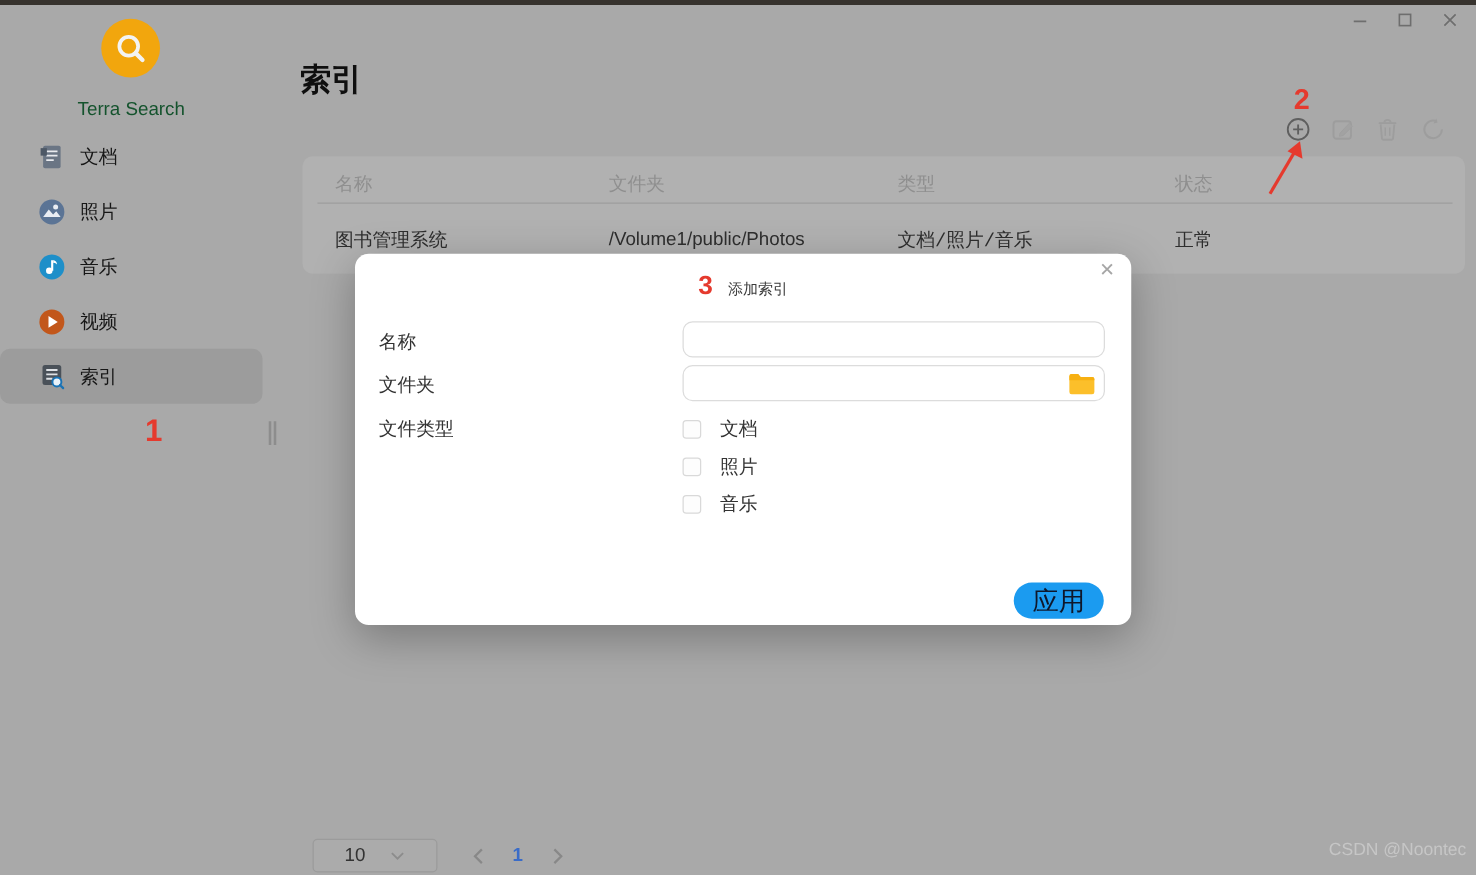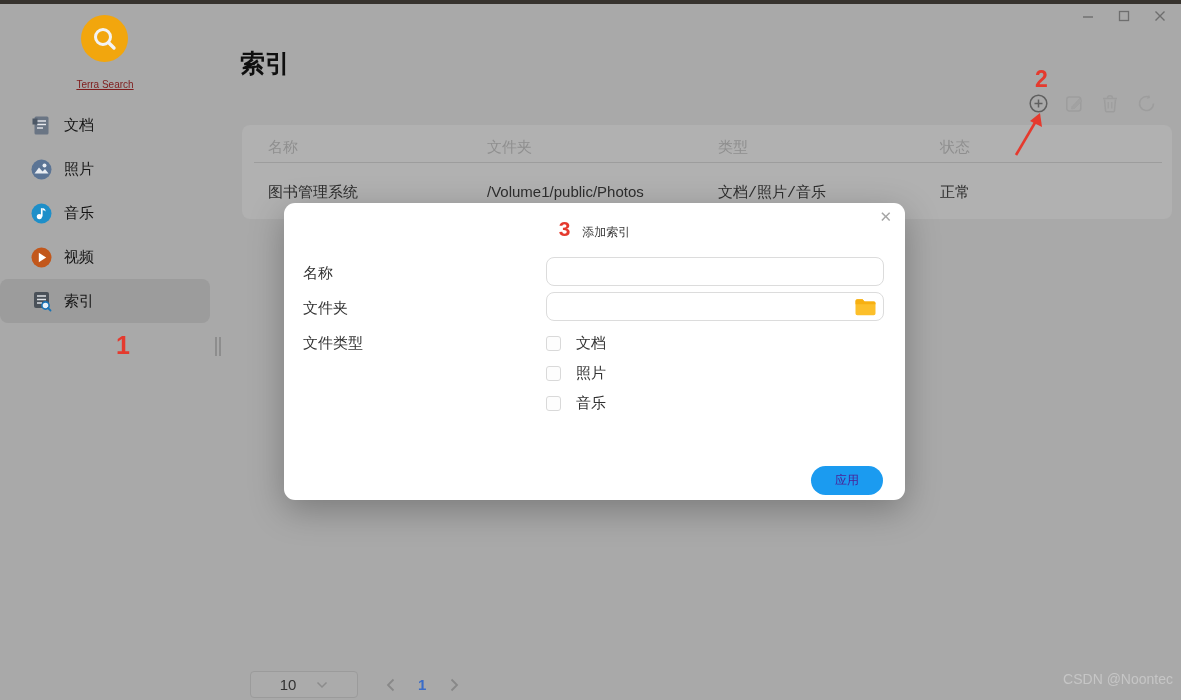--- a/index.html
+++ b/index.html
@@ -12,21 +12,21 @@
   }
   
   .top-strip { position:absolute; left:0; top:0; width:1181px; height:4px; background:#37332e; }
   .win-controls { position:absolute; top:5px; right:0; width:120px; height:22px; display:flex; justify-content:flex-end; gap:22px; padding-right:14px; align-items:center; }
   .win-btn { width:14px; height:14px; display:flex; align-items:center; justify-content:center; cursor:default; }
   .win-btn svg { display:block; }
 
   
   .sidebar { position:absolute; left:0; top:4px; width:230px; height:696px; }
   .logo { position:absolute; left:81px; top:11px; width:47px; height:47px; border-radius:50%; background:#f2a60d; display:flex; align-items:center; justify-content:center; }
-  .brand { position:absolute; left:0; top:75px; width:210px; text-align:center; font-size:10px; color:#7f1d1d;text-decoration:underline; }
+  .brand { position:absolute; left:0; top:75px; width:210px; text-align:center; font-size:15px; color:#14532d; }
   .nav { position:absolute; left:0; top:99px; width:230px; }
   .nav-item { position:relative; height:44px; display:flex; align-items:center; padding-left:30px; gap:11px; width:210px; cursor:pointer; }
   .nav-item.selected { background:#9c9c9c; border-radius:8px; }
   .nav-item .nav-icon { width:23px; height:23px; flex:0 0 23px; display:flex; align-items:center; justify-content:center; }
   .nav-item .nav-label { font-size:15px; color:#161616; }
   .resize-handle { position:absolute; left:215px; top:333px; width:7px; height:19px; display:flex; gap:2px; cursor:ew-resize; }
   .resize-handle i { width:2px; height:100%; background:#8d8d8d; display:block; }
 
   
   .page-title { position:absolute; left:240px; top:47px; font-size:25px; font-weight:bold; color:#0f0f0f; }
@@ -37,40 +37,40 @@
   .t-head { position:absolute; top:13px; left:0; width:100%; height:20px; }
   .t-row  { position:absolute; top:58px; left:0; width:100%; height:20px; }
   .t-cell { position:absolute; font-size:15px; white-space:nowrap; }
   .t-head .t-cell { color:#8f8f8f; }
   .t-row  .t-cell { color:#2e2e2e; }
   .c0 { left:26px; } .c1 { left:245px; } .c2 { left:476px;font-family:Liberation Mono, monospace; } .c3 { left:698px; }
   .t-divider { position:absolute; top:37px; left:12px; right:10px; height:1px; background:#9d9d9d; }
 
   
   .pagination { position:absolute; left:250px; top:671px; display:flex; align-items:center; }
-  .page-size { width:108px; height:27px; border:1px solid #9b9b9b; background:#ababab; border-radius:4px; display:flex; align-items:center; justify-content:center; gap:20px; cursor:pointer; }
+  .page-size { width:100px; height:27px; border:1px solid #9b9b9b; background:#ababab; border-radius:4px; display:flex; align-items:center; justify-content:center; gap:20px; cursor:pointer; }
   .page-size .ps-value { font-size:15px; color:#333; }
   .page-nav { display:flex; align-items:center; margin-left:24px; gap:20px; }
   .page-chev { width:16px; height:16px; display:flex; align-items:center; justify-content:center; cursor:pointer; }
   .page-num { font-size:15px; font-weight:bold; color:#3a6cc8; cursor:pointer; }
 
   .watermark { position:absolute; right:8px; bottom:13px; font-size:14px; color:#c6c6c6; }
 
   
   .modal { position:absolute; left:284px; top:203px; width:621px; height:297px; background:#ffffff; border-radius:11px; box-shadow:0 10px 35px rgba(0,0,0,0.28); }
   .modal-close { position:absolute; top:5px; right:13px; font-size:15px; color:#a6a6a6; cursor:pointer; line-height:18px; }
   .modal-title-row { position:absolute; top:14px; left:0; width:100%; display:flex; justify-content:center; align-items:baseline; gap:12px; }
   .modal-title { font-size:12px; color:#3a3a3a; }
   .m-label { position:absolute; left:19px; font-size:15px; color:#333; }
   .m-input { position:absolute; left:262px; width:338px; height:29px; border:1px solid #dcdcdc; border-radius:8px; background:#fff; font-size:14px; color:#333; padding:0 10px; outline:none; }
   .folder-btn { position:absolute; left:570px; top:95px; width:23px; height:19px; cursor:pointer; }
   .cb-row { position:absolute; left:262px; display:flex; align-items:center; gap:15px; }
   .checkbox { width:15px; height:15px; border:1px solid #d9d9d9; border-radius:3px; background:#fdfdfd; cursor:pointer; }
   .cb-label { font-size:15px; color:#333; }
-  .apply-btn { position:absolute; left:527px; top:263px; width:72px; height:29px; border:none; border-radius:15px; background:#1b9bf0; color:#4c1d95; font-size:12px; cursor:pointer; font-family:inherit; }
+  .apply-btn { position:absolute; left:527px; top:263px; width:72px; height:29px; border:none; border-radius:15px; background:#1b9bf0; color:#0f172a; font-size:21px; cursor:pointer; font-family:inherit; }
 
   
   .anno { position:absolute; color:#e53a2e; font-weight:bold; font-family:"Liberation Sans",sans-serif; }
   .anno-1 { left:116px; top:331px; font-size:25px; }
   .anno-2 { left:1035px; top:66px; font-size:23px; }
   .anno-3 { font-size:21px; position:static; color:#e53a2e; font-weight:bold; }
   .anno-arrow { position:absolute; left:1002px; top:105px; }
 </style>
 </head>
 <body>

